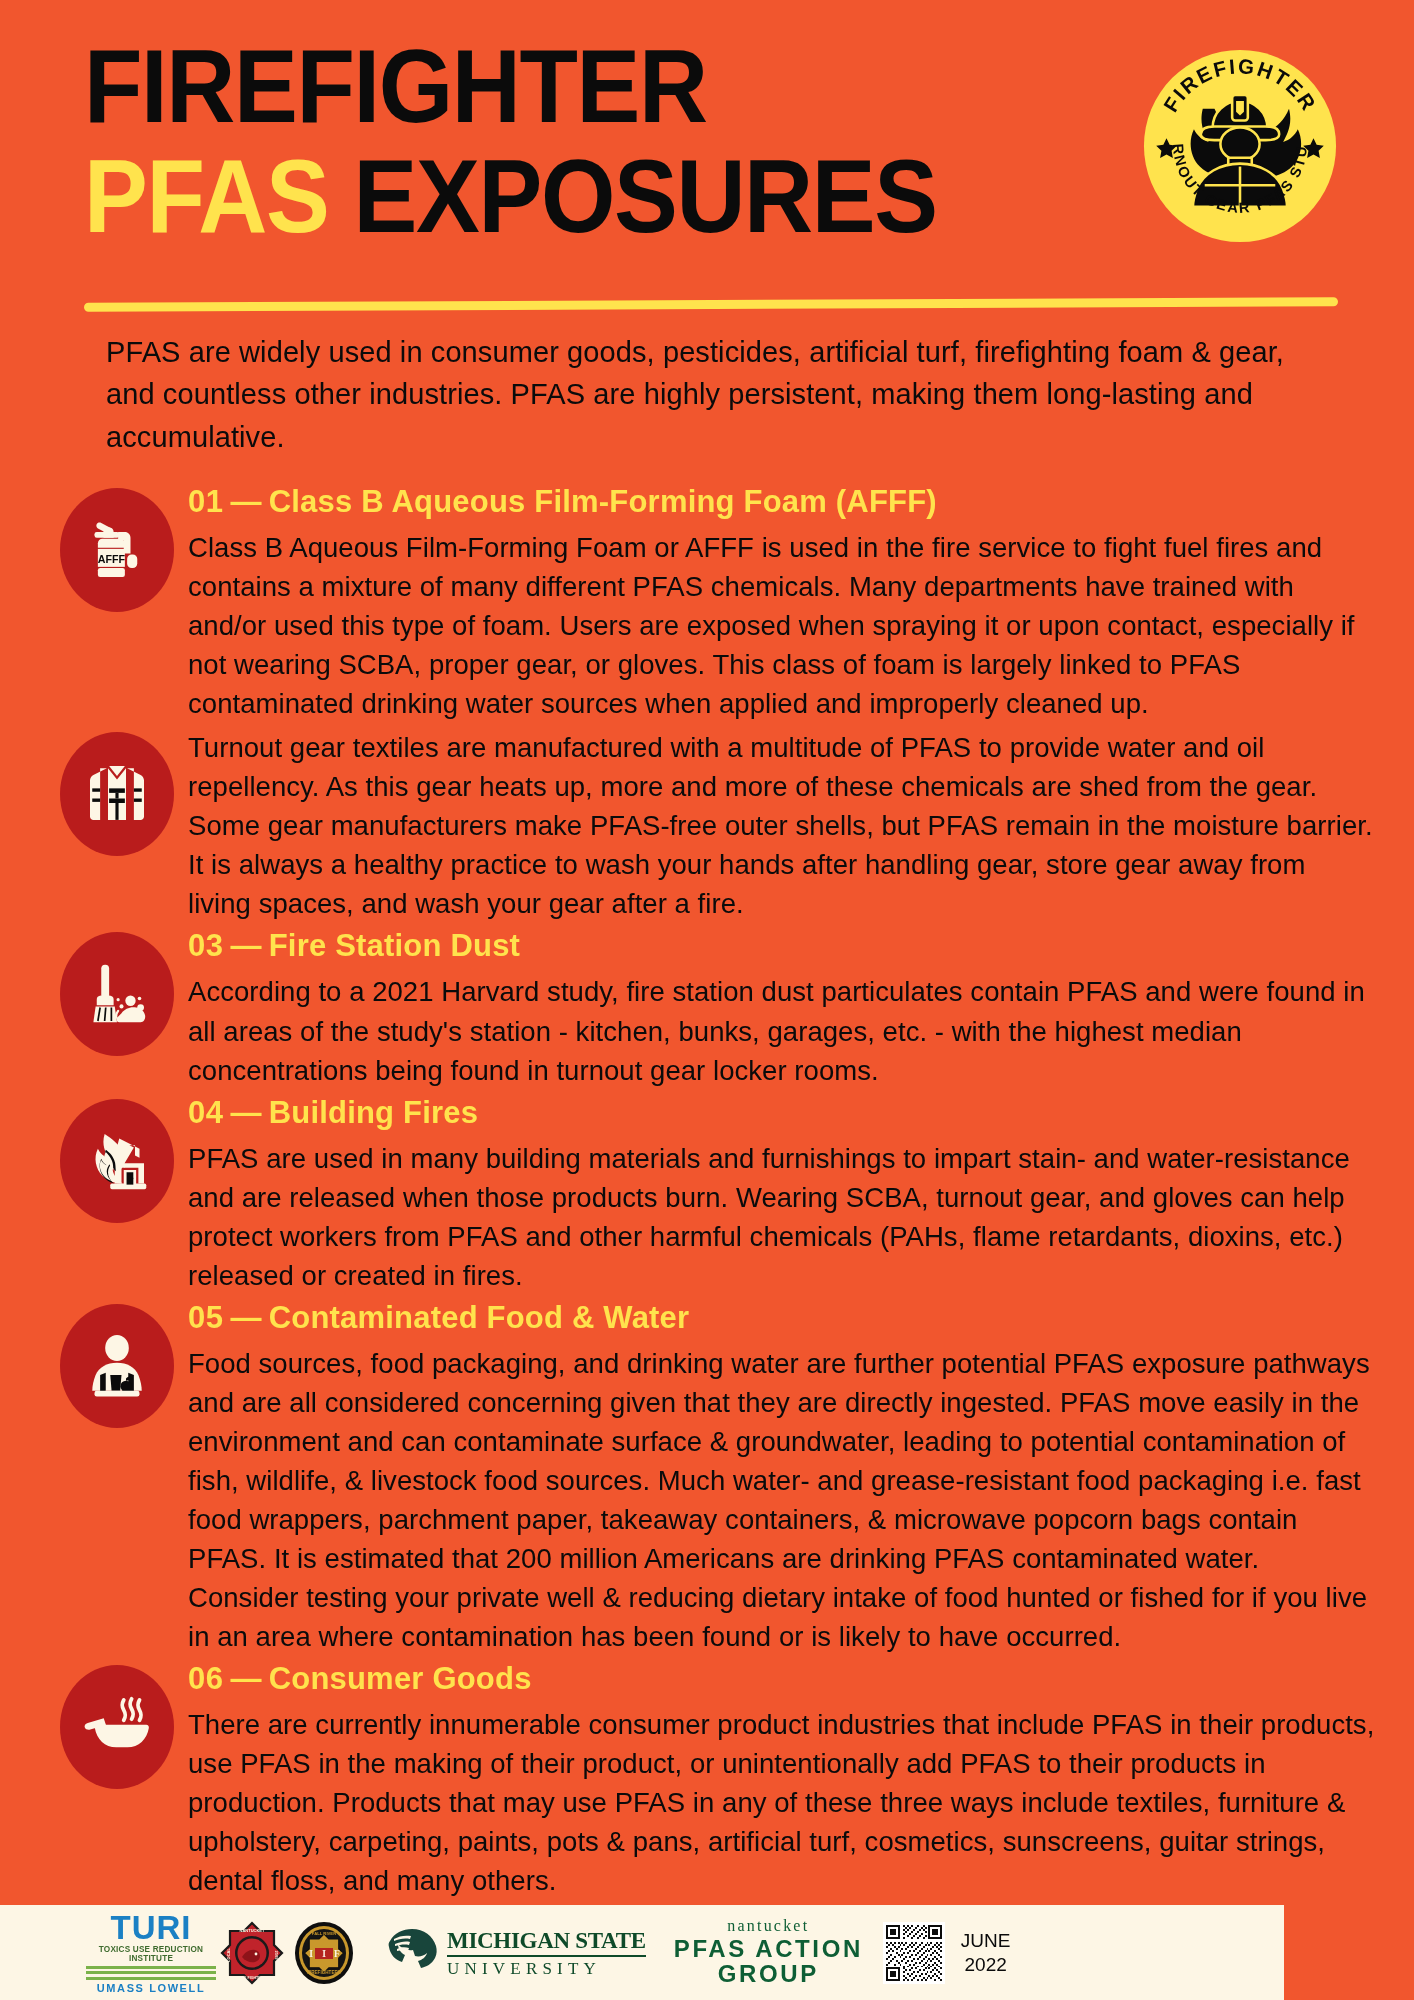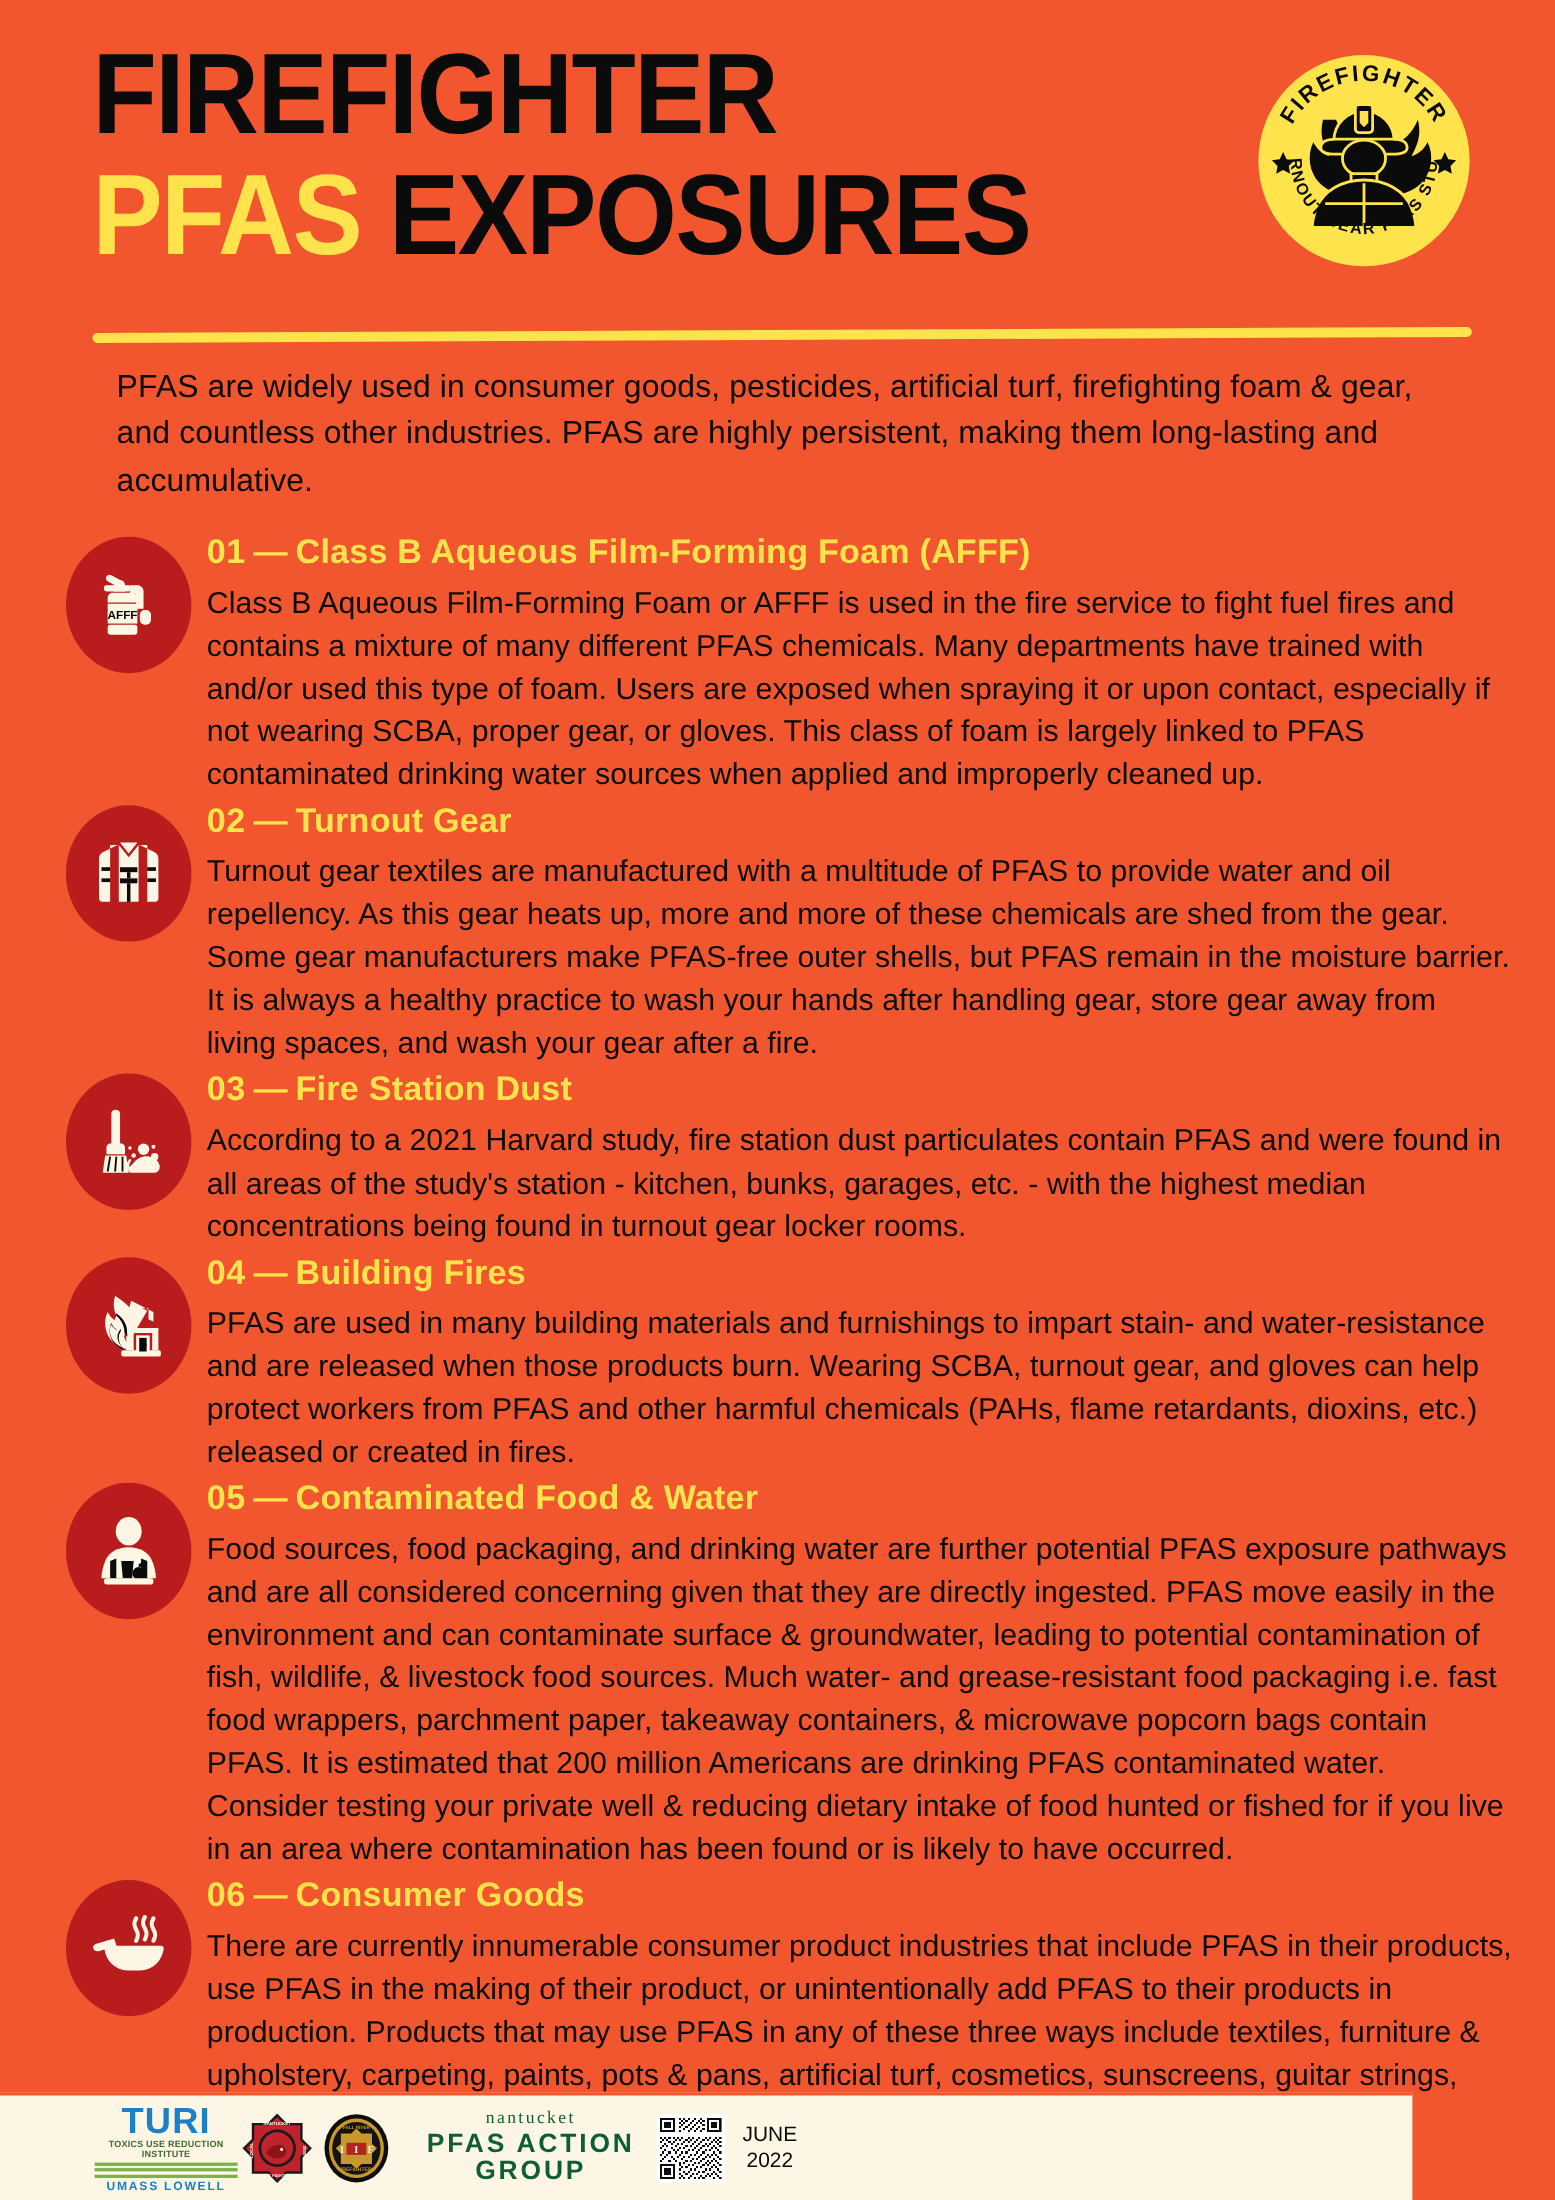--- a/index.html
+++ b/index.html
@@ -339,21 +339,20 @@
             <rect x="30.6" y="40" width="2.8" height="15"></rect>
             <rect x="10" y="27" width="7" height="3"></rect>
             <rect x="10" y="36" width="7" height="3"></rect>
             <rect x="47" y="27" width="7" height="3"></rect>
             <rect x="47" y="36" width="7" height="3"></rect>
           </g>
         </svg>
       </div>
     </div>
     <div class="section-body">
-      <div class="section-head"><span class="sec-num">02</span><span class="sec-dash">—</span><span>Turnout Gear</span></div>
       <div class="section-text">Turnout gear textiles are manufactured with a multitude of PFAS to provide water and oil repellency. As this gear heats up, more and more of these chemicals are shed from the gear. Some gear manufacturers make PFAS-free outer shells, but PFAS remain in the moisture barrier. It is always a healthy practice to wash your hands after handling gear, store gear away from living spaces, and wash your gear after a fire.</div>
     </div>
   </div>
 
   <div class="section">
     <div class="icon-wrap">
       <div class="icon-circle">
         <svg viewBox="0 0 64 64" aria-hidden="true">
           <g fill="#FDF6E5">
             <rect x="18" y="6" width="7" height="30" rx="3.4"></rect>
@@ -490,20 +489,33 @@
         <path d="M32 9 L38 15 H50 L50 27 L56 32 L50 38 V50 H38 L32 56 L26 50 H14 V38 L8 32 L14 27 V15 H26 Z" fill="#C9982C" stroke="#0E0E0E" stroke-width="1.4" transform="scale(.82) translate(7,7)"></path>
         <rect x="23" y="27" width="18" height="11" fill="#B5241F"></rect>
         <text x="32" y="36.4" font-family="Liberation Serif, serif" font-size="9.5" font-weight="700" fill="#FDF6E5" text-anchor="middle">I</text>
         <text x="19" y="36.4" font-family="Liberation Serif, serif" font-size="9.5" font-weight="700" fill="#FDF6E5" text-anchor="middle">I</text>
         <text x="45" y="36.4" font-family="Liberation Serif, serif" font-size="9.5" font-weight="700" fill="#FDF6E5" text-anchor="middle">F</text>
         <text x="32" y="14" font-family="Liberation Sans, sans-serif" font-size="4.2" font-weight="700" fill="#C9982C" text-anchor="middle">FALL RIVER</text>
         <text x="32" y="53" font-family="Liberation Sans, sans-serif" font-size="4.6" font-weight="700" fill="#C9982C" text-anchor="middle">FIREFIGHTERS</text>
       </svg>
     </div>
 
+    <div class="msu">
+      <svg width="56" height="52" viewBox="0 0 56 52" aria-hidden="true">
+        <path d="M8 14c4-8 13-12 22-12 12 0 21 7 24 17 1 4 1 8-1 12 -3 6-9 9-14 10l-3-7c4-1 8-4 9-8 -3 3-8 4-12 3l-2-6c-6 1-12-2-15-6 0 5 3 9 7 11l-3 7c-7-2-12-8-13-15 -1-3 0-5 1-6z" fill="#18453B"></path>
+        <path d="M12 12c5-3 11-4 17-3l-1 3c-6-1-11 0-16 2z" fill="#FDF6E5"></path>
+        <path d="M13 17c5-2 10-3 15-2l-1 3c-5-1-9 0-14 1z" fill="#FDF6E5"></path>
+        <path d="M15 22c4-2 8-2 12-1l-1 3c-4-1-7-1-11 0z" fill="#FDF6E5"></path>
+      </svg>
+      <div class="msu-text">
+        <div class="msu-line1">MICHIGAN STATE</div>
+        <div class="msu-div"></div>
+        <div class="msu-line2">UNIVERSITY</div>
+      </div>
+    </div>
 
     <div class="npag">
       <div class="npag-1">nantucket</div>
       <div class="npag-2">PFAS ACTION</div>
       <div class="npag-3">GROUP</div>
     </div>
 
 
     <div class="qr">
       <svg viewBox="0 0 29 29" shape-rendering="crispEdges" aria-hidden="true">

